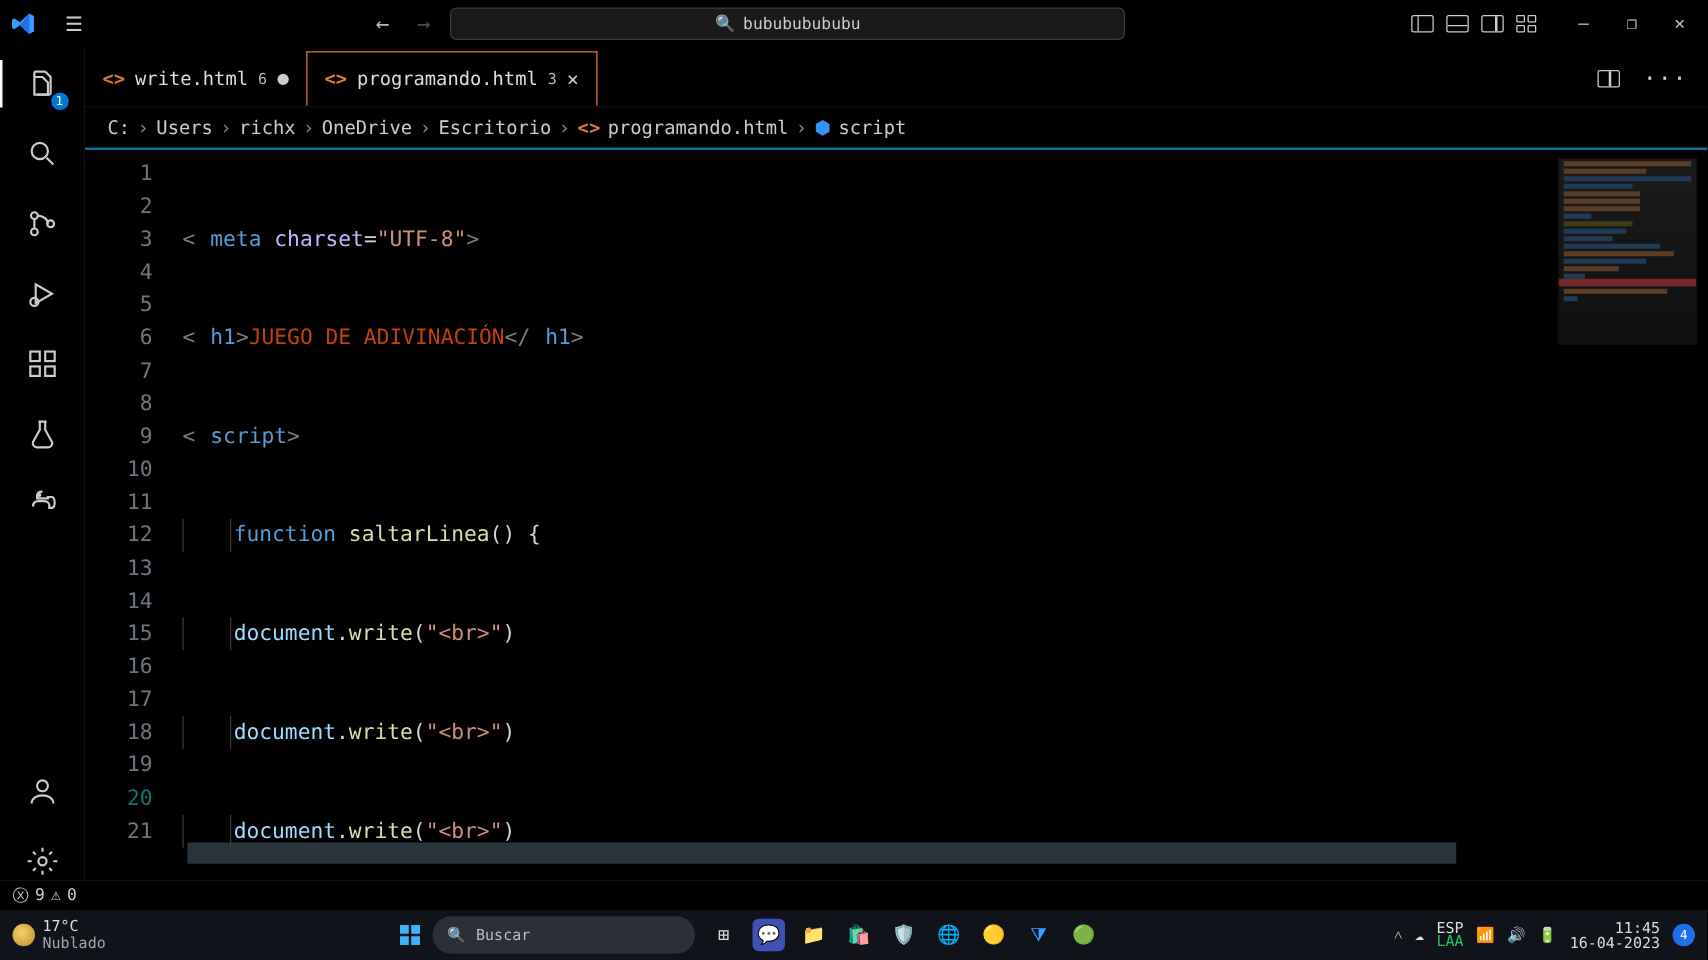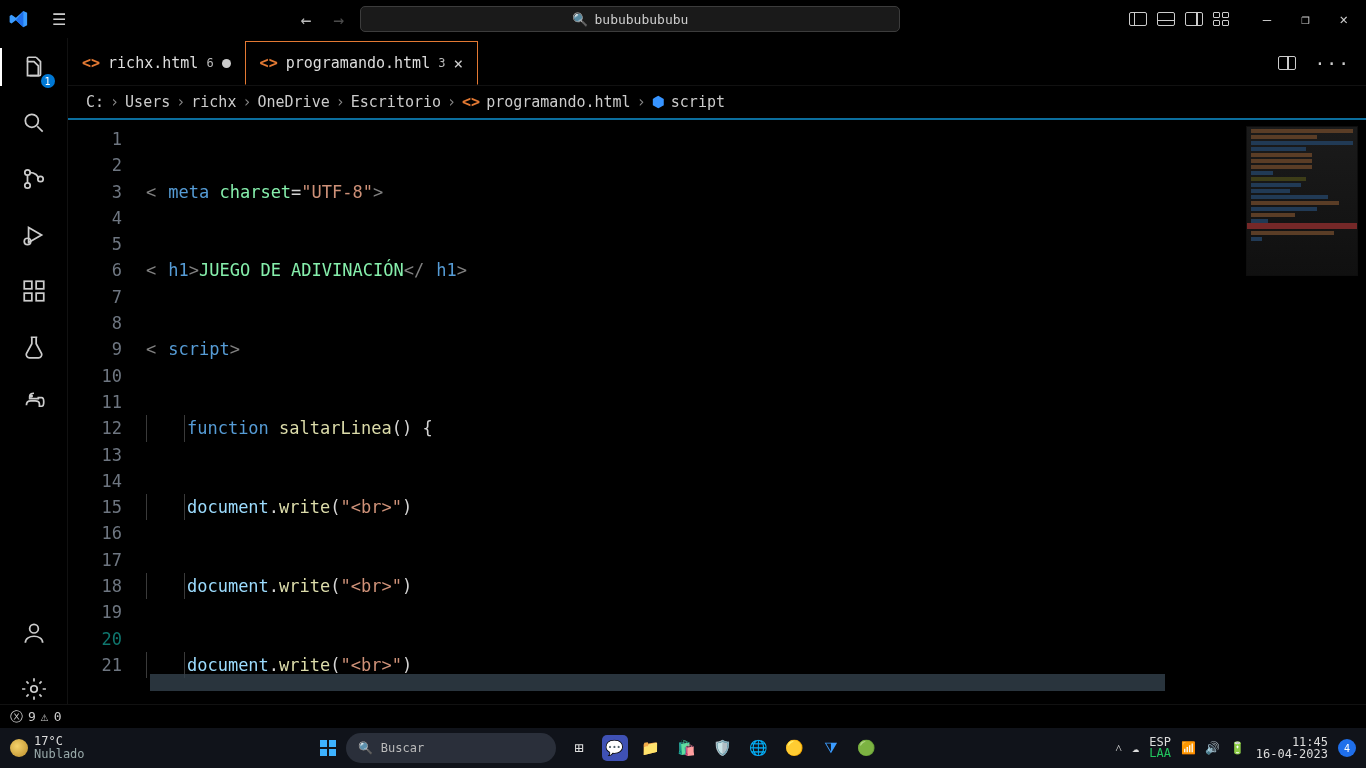--- a/index.html
+++ b/index.html
@@ -95,23 +95,23 @@
   }
   #gutter div{height:26.3px;}
   #codearea{
     position:absolute;left:78px;right:140px;top:0;bottom:0;padding-top:4px;white-space:pre;
   }
   #codearea .line{height:26.3px;position:relative;}
   #codearea .indent{position:absolute;left:0;top:0;bottom:0;border-left:1px solid #3a3a3a;}
   
   .t-tag{color:#808080;}
   .t-eln{color:#569cd6;margin-left:12px;}
-  .t-attr{color:#86efac;text-align:center;}
+  .t-attr{color:#c4b5fd;text-align:center;}
   .t-str{color:#ce9178;}
-  .t-txt{color:#86efac;}
+  .t-txt{color:#c2410c;}
   .t-kw{color:#569cd6;}
   .t-fn{color:#dcdcaa;}
   .t-var{color:#9cdcfe;}
   .t-pun{color:#d4d4d4;}
 
   
   .scrollthumb{
     position:absolute;left:82px;width:1015px;top:552px;height:17px;background:#33414c;opacity:.8;
   }
 
@@ -252,21 +252,21 @@
       <svg viewBox="0 0 24 24">
         <circle cx="12" cy="12" r="3"></circle>
         <path d="M12 2v3M12 19v3M4 12H1M23 12h-3M5 5l2 2M17 17l2 2M5 19l2-2M17 7l2-2"></path>
       </svg>
     </div>
 </div>
 
 <div id="tabsrow">
   <div class="tab mod">
     <span class="ico">&lt;&gt;</span>
-    <span>richx.html</span>
+    <span>write.html</span>
     <span class="num">6</span>
     <span class="dot"></span>
   </div>
   <div class="tab active">
     <span class="ico">&lt;&gt;</span>
     <span>programando.html</span>
     <span class="num">3</span>
     <span class="close">×</span>
   </div>
   <div class="right">

